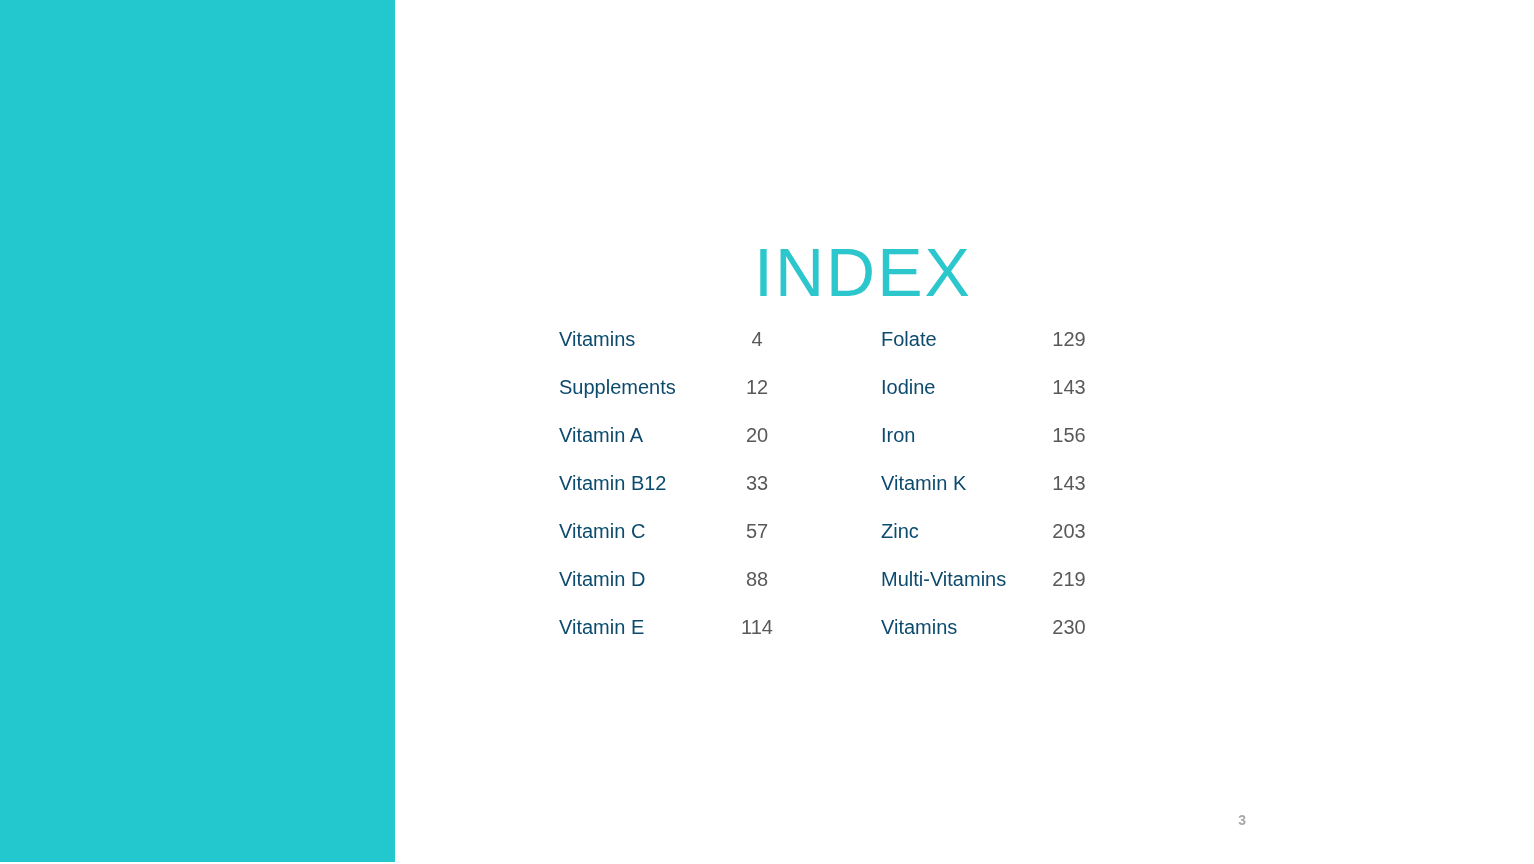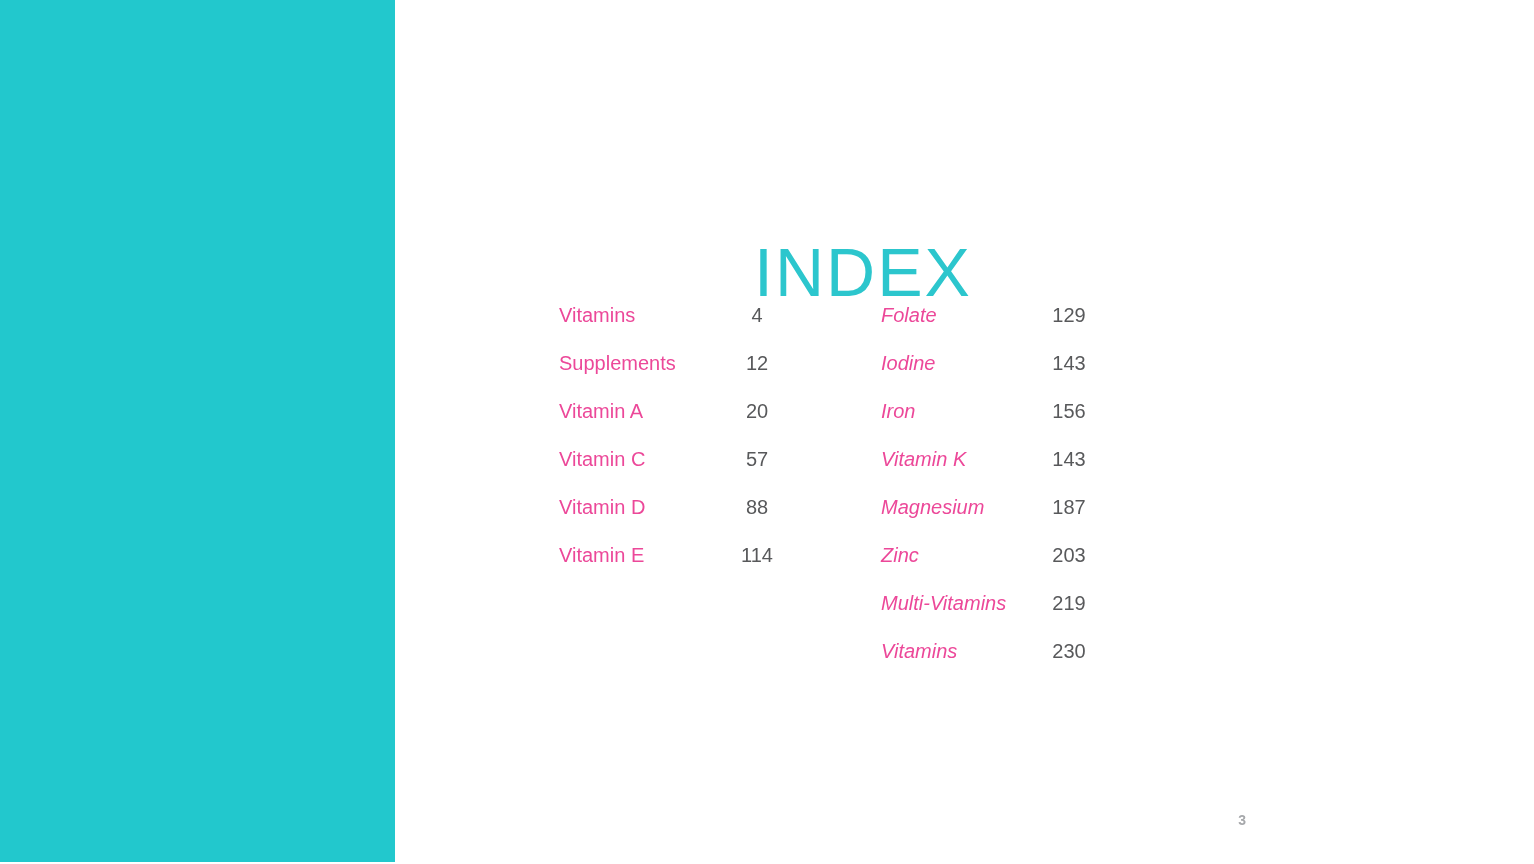--- a/index.html
+++ b/index.html
@@ -68,38 +68,39 @@
   .index-row {
     display: flex;
     flex-direction: row;
     align-items: baseline;
     height: 48px;
   }
 
   .entry-label {
     font-size: 20px;
     font-weight: 400;
-    color: #ec4899;
+    color: #0c4a6e;
     line-height: 1;
     white-space: nowrap;
+    margin-top: 24px;
   }
 
   .entry-page {
     font-size: 20px;
     font-weight: 400;
     color: #58595b;
     line-height: 1;
     text-align: center;
     white-space: nowrap;
   }
 
   #index-column-left .entry-label  { width: 168px; }
   #index-column-left .entry-page   { width: 60px; }
 
-  #index-column-right .entry-label { width: 158px; font-style: italic; }
+  #index-column-right .entry-label { width: 158px; }
   #index-column-right .entry-page  { width: 60px; }
 
   
   #page-number {
     position: absolute;
     right: 111px;
     top: 813px;
     font-size: 14px;
     font-weight: 600;
     color: #a6a8ab;
@@ -124,20 +125,24 @@
         </div>
         <div class="index-row">
           <span class="entry-label">Supplements</span>
           <span class="entry-page">12</span>
         </div>
         <div class="index-row">
           <span class="entry-label">Vitamin A</span>
           <span class="entry-page">20</span>
         </div>
         <div class="index-row">
+          <span class="entry-label">Vitamin B12</span>
+          <span class="entry-page">33</span>
+        </div>
+        <div class="index-row">
           <span class="entry-label">Vitamin C</span>
           <span class="entry-page">57</span>
         </div>
         <div class="index-row">
           <span class="entry-label">Vitamin D</span>
           <span class="entry-page">88</span>
         </div>
         <div class="index-row">
           <span class="entry-label">Vitamin E</span>
           <span class="entry-page">114</span>
@@ -155,24 +160,20 @@
         </div>
         <div class="index-row">
           <span class="entry-label">Iron</span>
           <span class="entry-page">156</span>
         </div>
         <div class="index-row">
           <span class="entry-label">Vitamin K</span>
           <span class="entry-page">143</span>
         </div>
         <div class="index-row">
-          <span class="entry-label">Magnesium</span>
-          <span class="entry-page">187</span>
-        </div>
-        <div class="index-row">
           <span class="entry-label">Zinc</span>
           <span class="entry-page">203</span>
         </div>
         <div class="index-row">
           <span class="entry-label">Multi-Vitamins</span>
           <span class="entry-page">219</span>
         </div>
         <div class="index-row">
           <span class="entry-label">Vitamins</span>
           <span class="entry-page">230</span>

